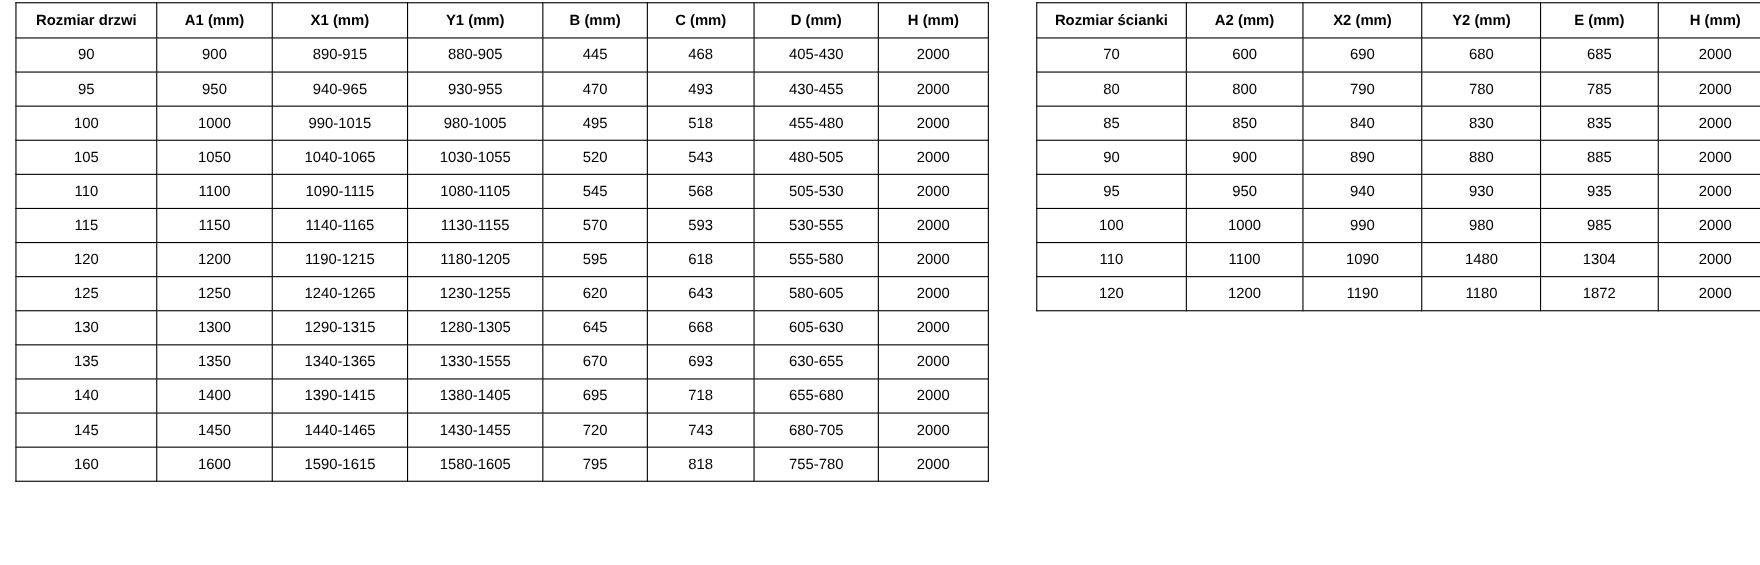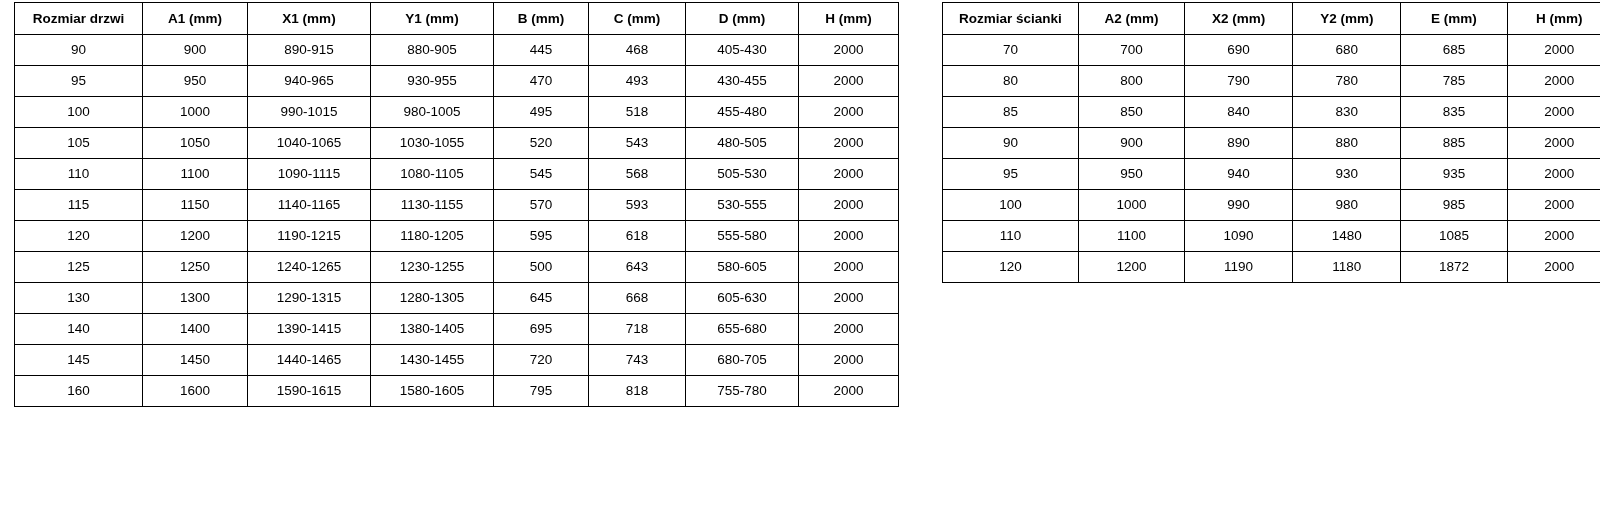--- a/index.html
+++ b/index.html
@@ -166,33 +166,43 @@
             <td>595</td>
             <td>618</td>
             <td>555-580</td>
             <td>2000</td>
           </tr>
           <tr>
             <td>125</td>
             <td>1250</td>
             <td>1240-1265</td>
             <td>1230-1255</td>
-            <td>500</td>
+            <td>620</td>
             <td>643</td>
             <td>580-605</td>
             <td>2000</td>
           </tr>
           <tr>
             <td>130</td>
             <td>1300</td>
             <td>1290-1315</td>
             <td>1280-1305</td>
             <td>645</td>
             <td>668</td>
             <td>605-630</td>
+            <td>2000</td>
+          </tr>
+          <tr>
+            <td>135</td>
+            <td>1350</td>
+            <td>1340-1365</td>
+            <td>1330-1555</td>
+            <td>670</td>
+            <td>693</td>
+            <td>630-655</td>
             <td>2000</td>
           </tr>
           <tr>
             <td>140</td>
             <td>1400</td>
             <td>1390-1415</td>
             <td>1380-1405</td>
             <td>695</td>
             <td>718</td>
             <td>655-680</td>
@@ -238,21 +248,21 @@
             <th>A2 (mm)</th>
             <th>X2 (mm)</th>
             <th>Y2 (mm)</th>
             <th>E (mm)</th>
             <th>H (mm)</th>
           </tr>
       </thead>
       <tbody id="walls-body">
           <tr>
             <td>70</td>
-            <td>700</td>
+            <td>600</td>
             <td>690</td>
             <td>680</td>
             <td>685</td>
             <td>2000</td>
           </tr>
           <tr>
             <td>80</td>
             <td>800</td>
             <td>790</td>
             <td>780</td>
@@ -289,21 +299,21 @@
             <td>990</td>
             <td>980</td>
             <td>985</td>
             <td>2000</td>
           </tr>
           <tr>
             <td>110</td>
             <td>1100</td>
             <td>1090</td>
             <td>1480</td>
-            <td>1085</td>
+            <td>1304</td>
             <td>2000</td>
           </tr>
           <tr>
             <td>120</td>
             <td>1200</td>
             <td>1190</td>
             <td>1180</td>
             <td>1872</td>
             <td>2000</td>
           </tr>

